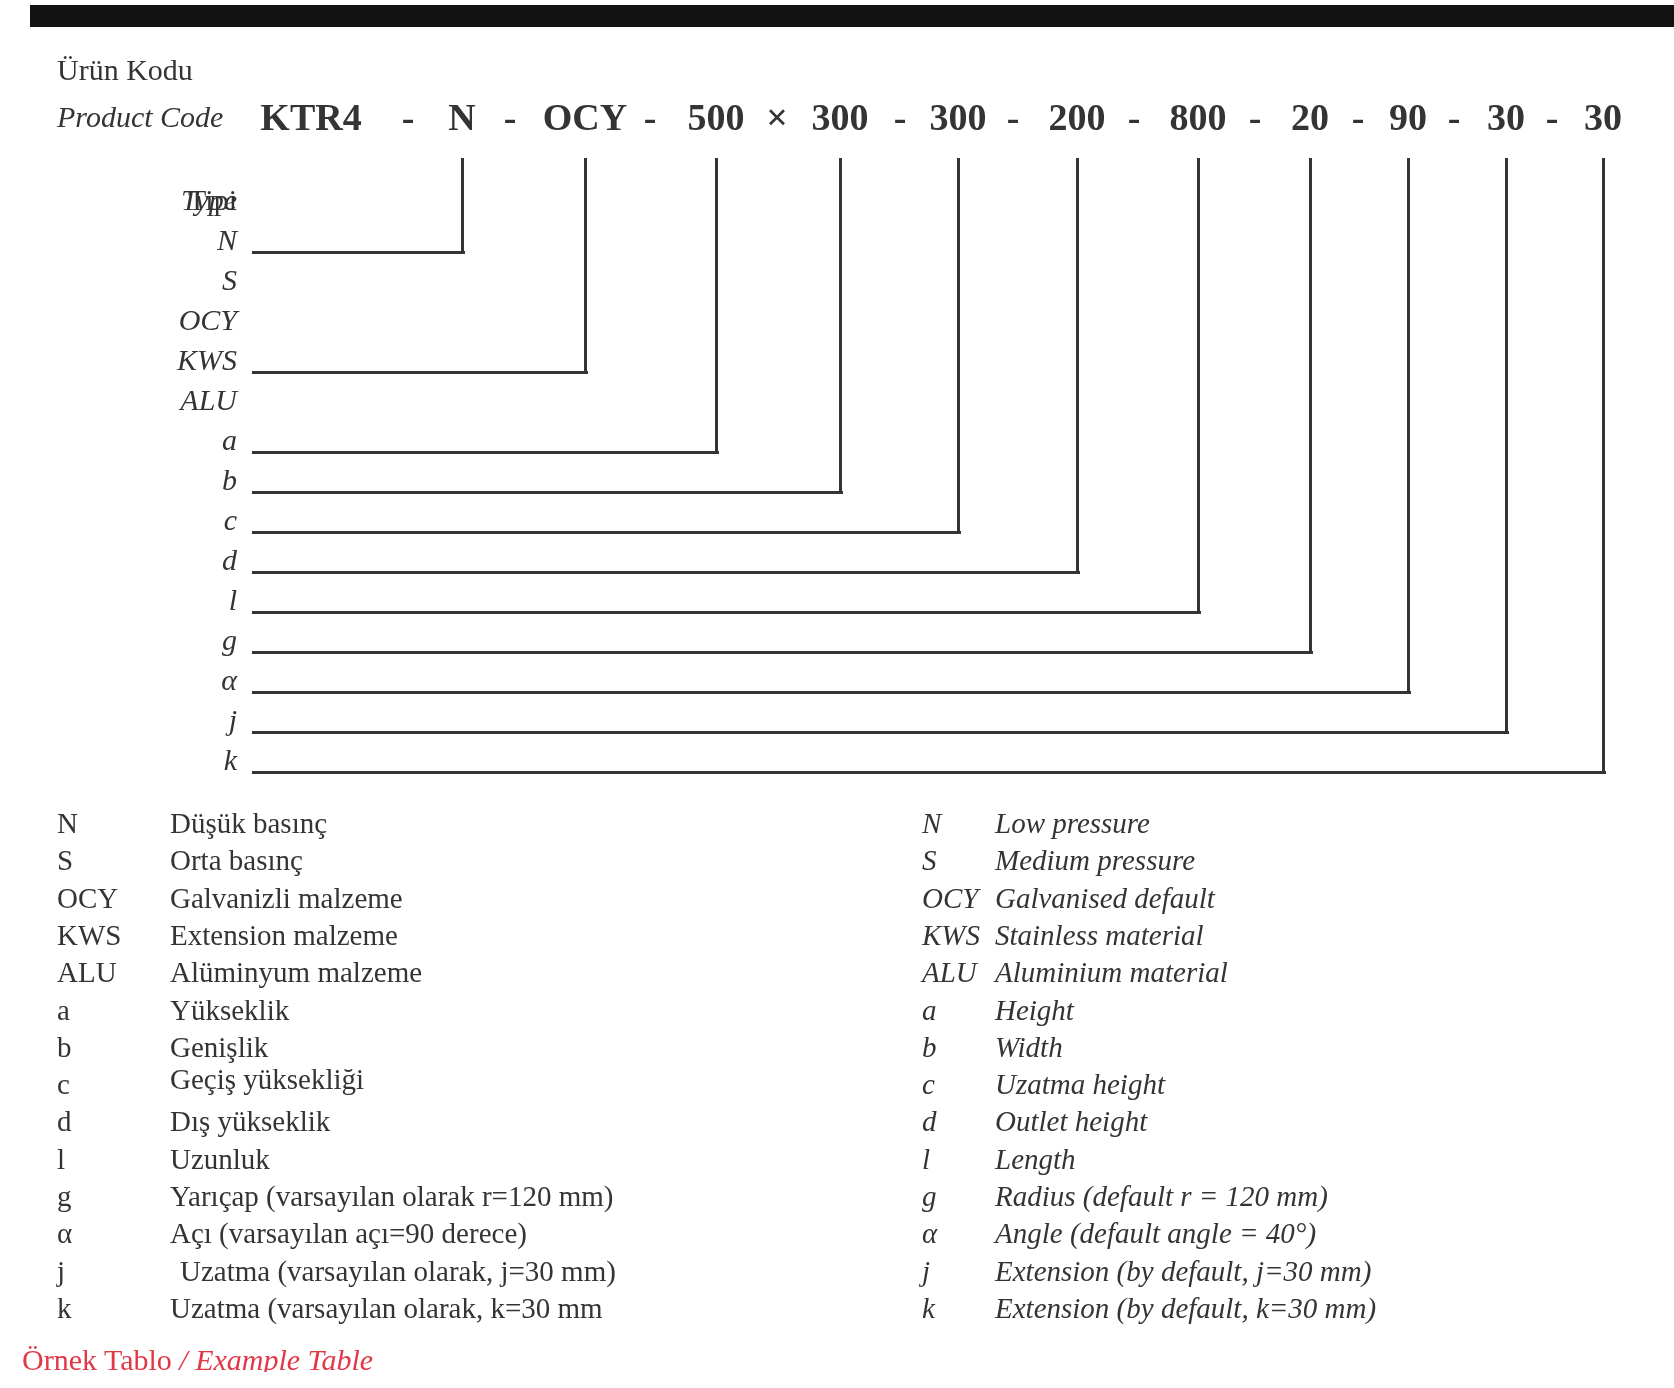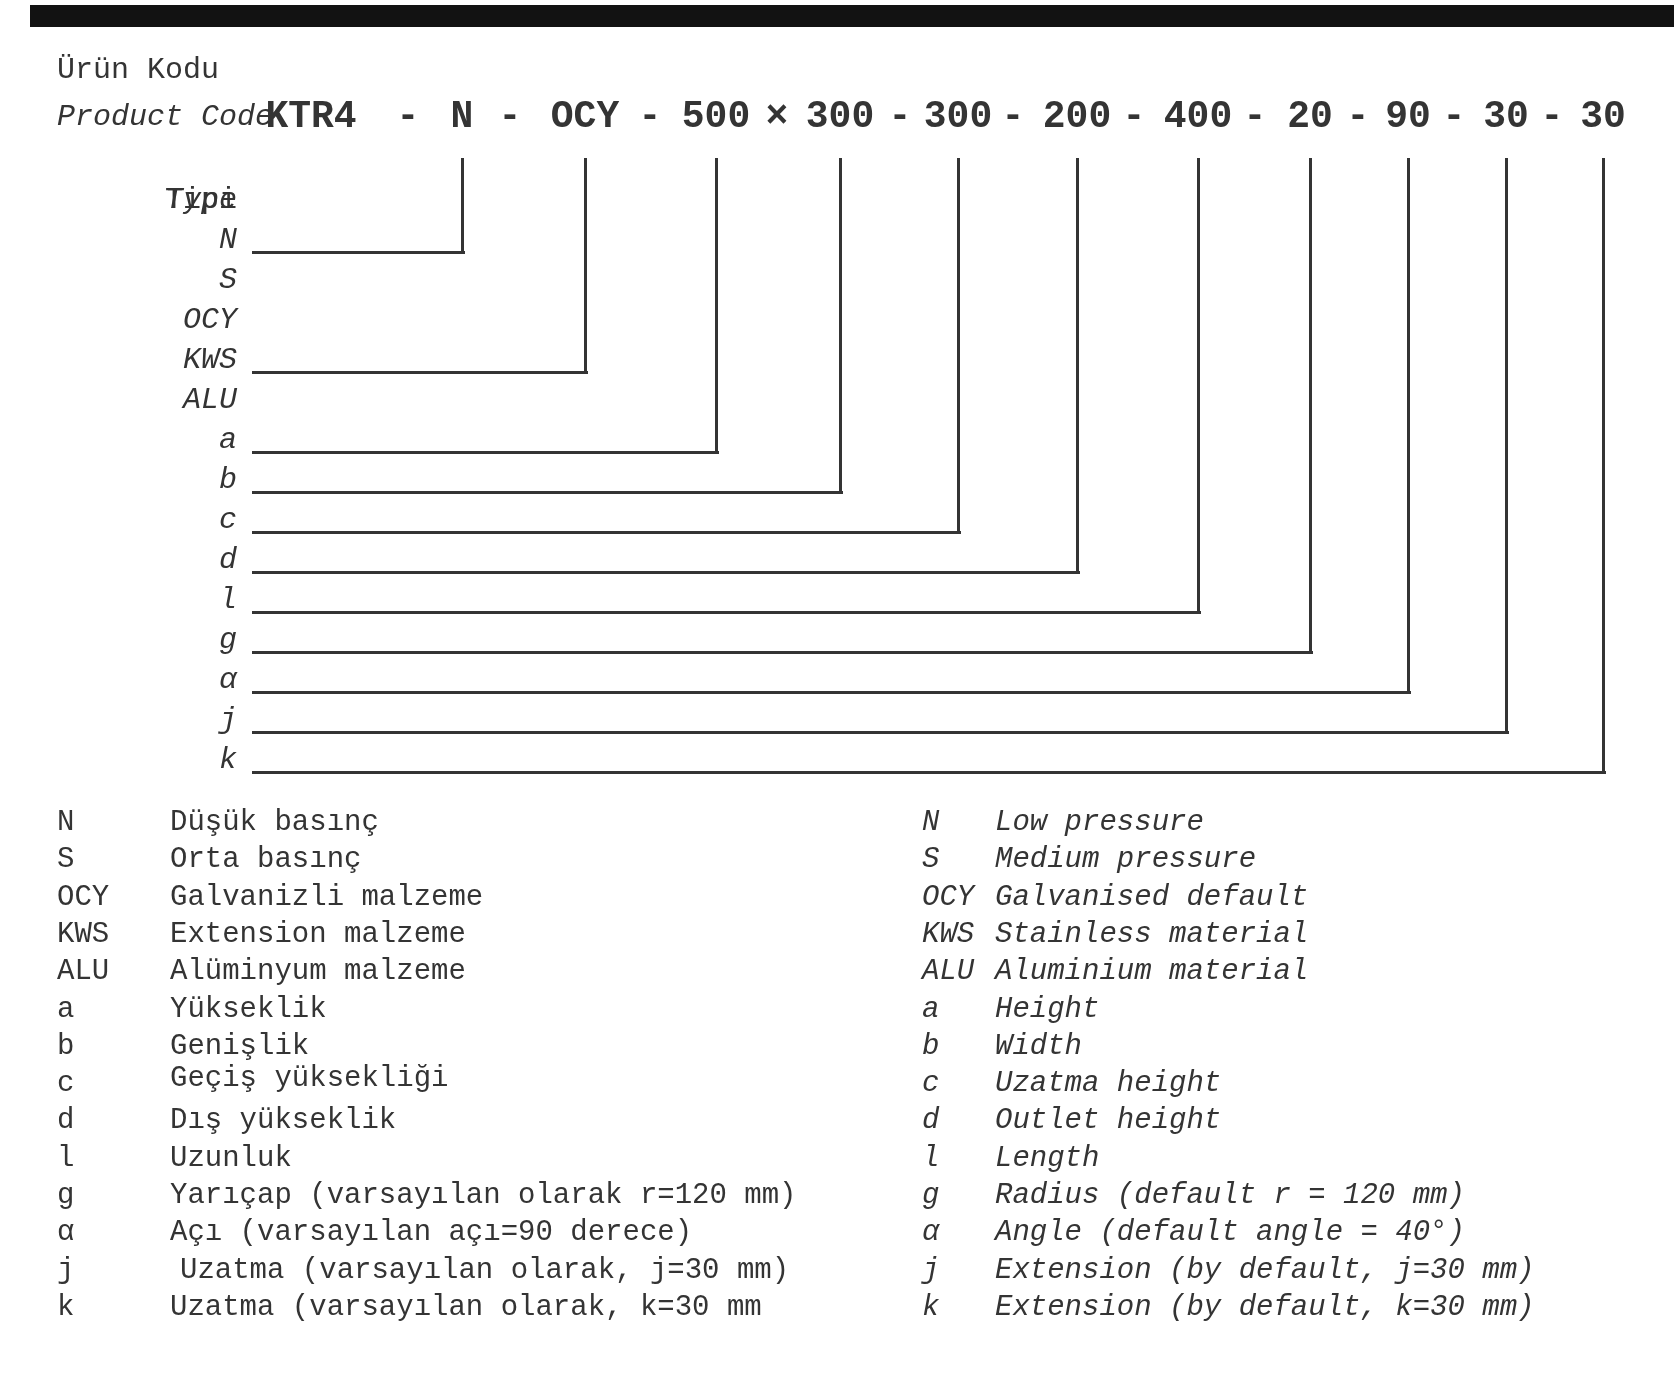--- a/index.html
+++ b/index.html
@@ -1,18 +1,18 @@
 <!DOCTYPE html>
 <html><head>
 <meta charset="utf-8">
 <style>
   html,body{margin:0;padding:0;background:#fff;}
   .canvas{
     position:relative;width:1674px;height:1372px;background:#ffffff;
-    font-family:Liberation Mono, monospace;color:#343434;overflow:hidden;
+    font-family:Liberation Serif, serif;color:#343434;overflow:hidden;
   }
   .top-rule{position:absolute;left:30px;top:5px;width:1644px;height:22px;background:#121212;}
   .title-tr{position:absolute;left:57px;top:52px;font-size:30px;line-height:36px;}
   .title-en{position:absolute;left:57px;top:99px;font-size:30px;line-height:36px;font-style:italic;}
   .code-row{position:absolute;left:0;top:95px;height:44px;width:1674px;}
   .code-seg{position:absolute;top:0;transform:translateX(-50%);font-size:38px;line-height:44px;font-weight:bold;white-space:nowrap;}
   .tree-label{position:absolute;font-size:30px;line-height:38px;text-align:right;white-space:nowrap;}
   .tree-label.it{font-style:italic;margin-left:13px;}
   .hline{position:absolute;background:#343434;height:3px;}
   .vline{position:absolute;background:#343434;width:3px;}
@@ -37,21 +37,21 @@
       <span class="code-seg" style="left: 585px;">OCY</span>
       <span class="code-seg" style="left: 650px;">-</span>
       <span class="code-seg" style="left: 716px;">500</span>
       <span class="code-seg" style="left: 777px;">×</span>
       <span class="code-seg" style="left: 840px;">300</span>
       <span class="code-seg" style="left: 900px;">-</span>
       <span class="code-seg" style="left: 958px;">300</span>
       <span class="code-seg" style="left: 1013px;">-</span>
       <span class="code-seg" style="left: 1077px;">200</span>
       <span class="code-seg" style="left: 1134px;">-</span>
-      <span class="code-seg" style="left: 1198px;">400</span>
+      <span class="code-seg" style="left: 1198px;">800</span>
       <span class="code-seg" style="left: 1255px;">-</span>
       <span class="code-seg" style="left: 1310px;">20</span>
       <span class="code-seg" style="left: 1358px;">-</span>
       <span class="code-seg" style="left: 1408px;">90</span>
       <span class="code-seg" style="left: 1454px;">-</span>
       <span class="code-seg" style="left: 1506px;">30</span>
       <span class="code-seg" style="left: 1552px;">-</span>
       <span class="code-seg" style="left: 1603px;">30</span>
     </div>
 
@@ -148,13 +148,16 @@
       <div class="legend-cell " style="left: 57px; top: 1252.6px;">j</div>
       <div class="legend-cell " style="left: 180px; top: 1252.6px;">Uzatma (varsayılan olarak, j=30 mm)</div>
       <div class="legend-cell legend-en" style="left: 922px; top: 1252.6px;">j</div>
       <div class="legend-cell legend-en" style="left: 995px; top: 1252.6px;">Extension (by default, j=30 mm)</div>
       <div class="legend-cell " style="left: 57px; top: 1289.9px;">k</div>
       <div class="legend-cell " style="left: 170px; top: 1289.9px;">Uzatma (varsayılan olarak, k=30 mm</div>
       <div class="legend-cell legend-en" style="left: 922px; top: 1289.9px;">k</div>
       <div class="legend-cell legend-en" style="left: 995px; top: 1289.9px;">Extension (by default, k=30 mm)</div>
     </div>
 
+  <div class="footer" style="color: rgb(226, 55, 71);">
+    <span style="font-style:normal;">Örnek Tablo </span><span style="font-style:italic;">/ Example Table</span>
+  </div>
 </div>
 
 </body></html>

